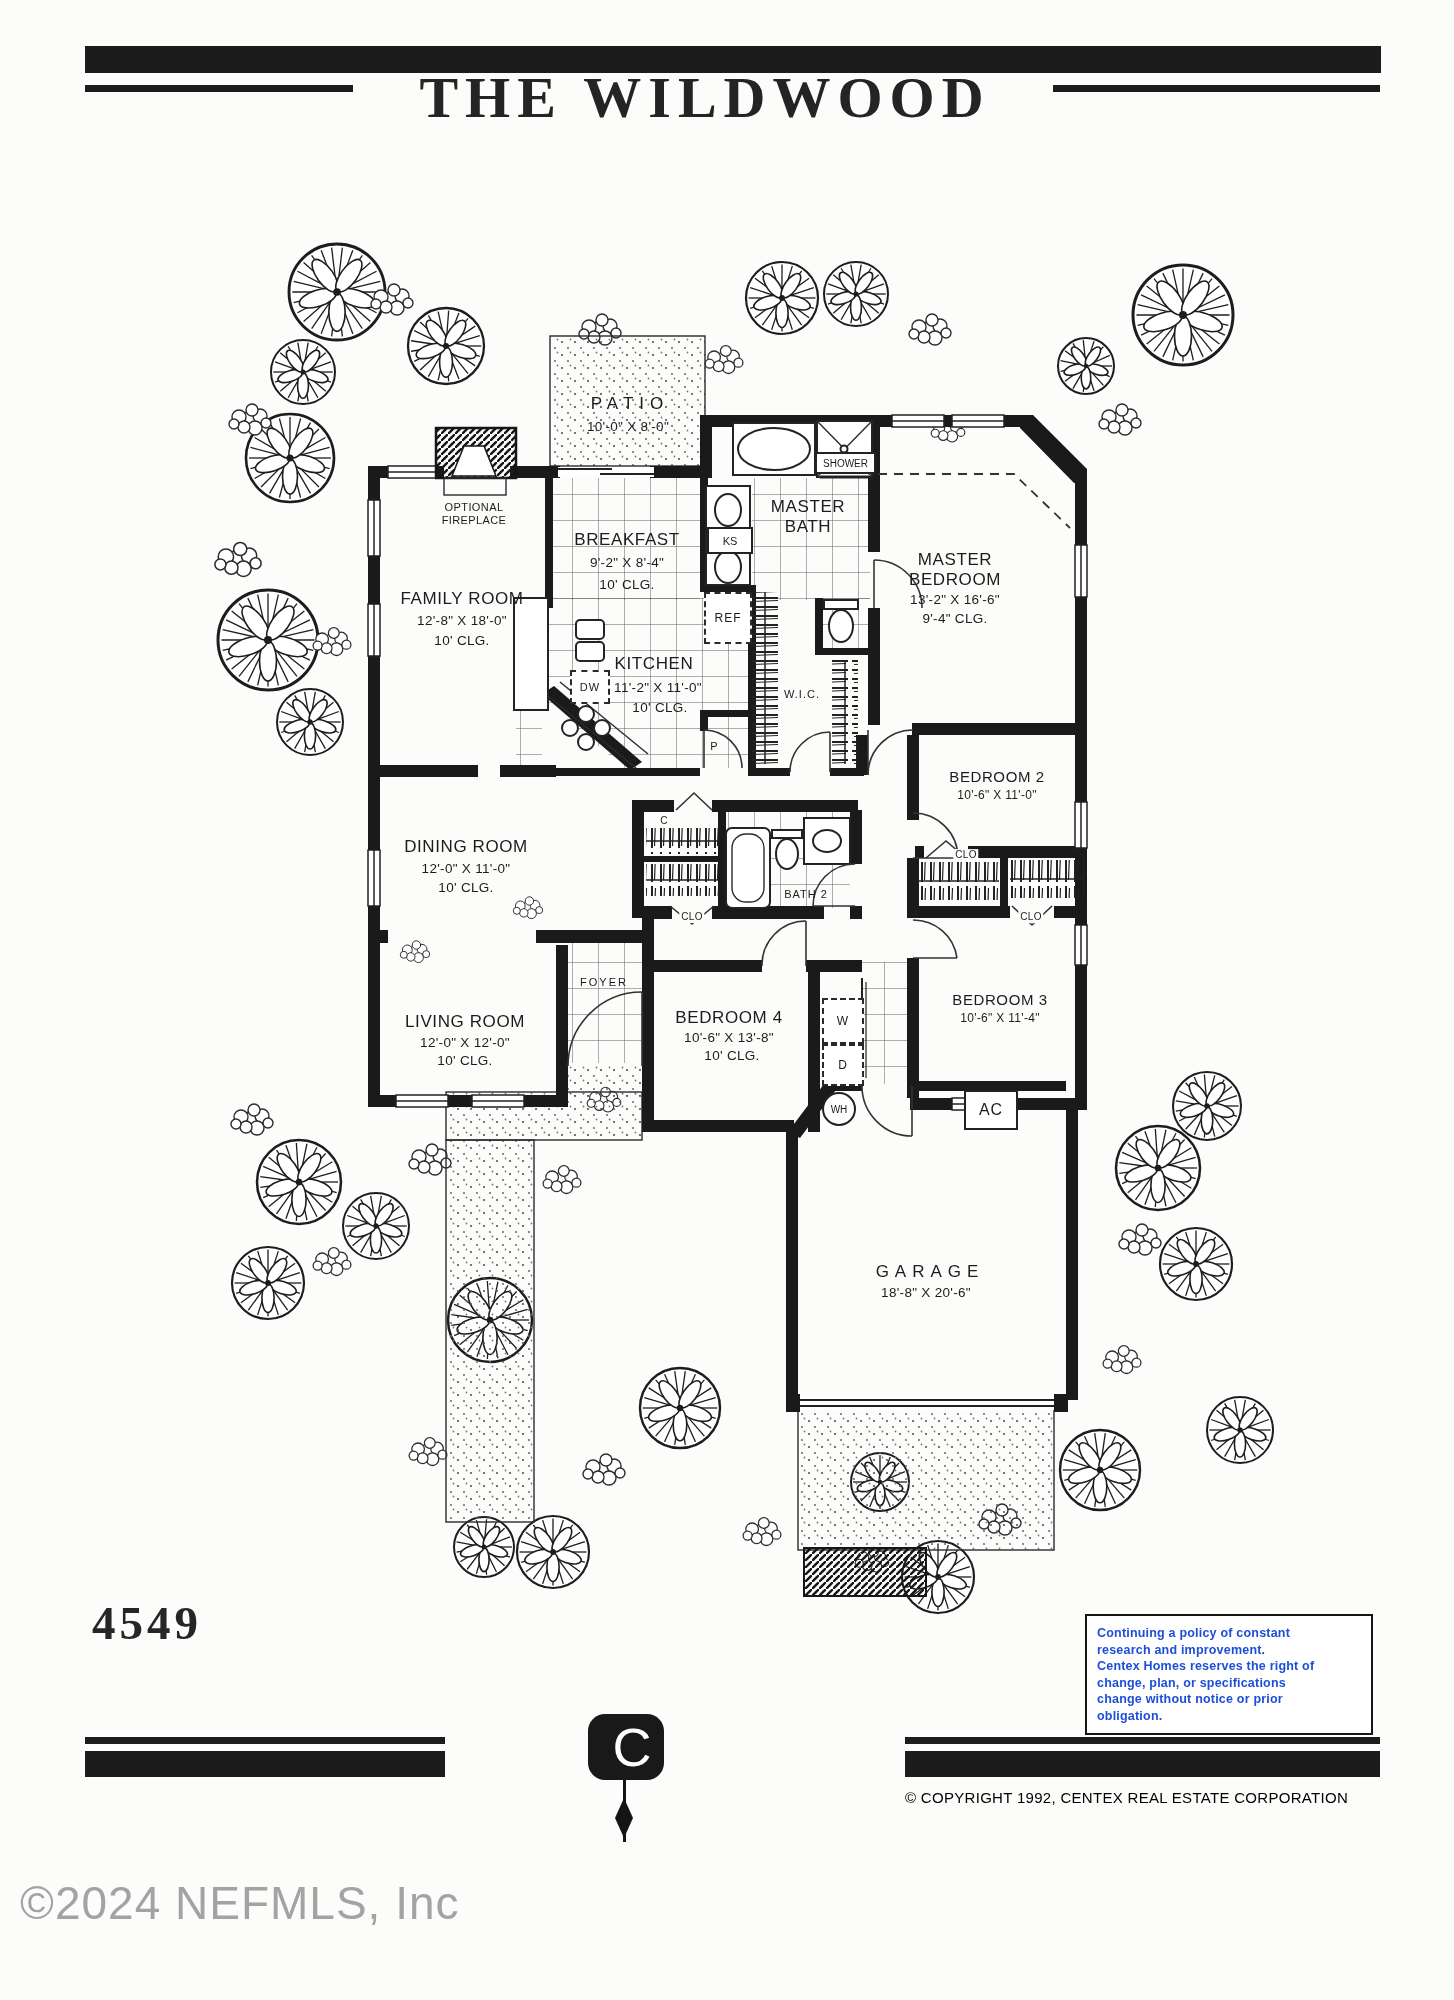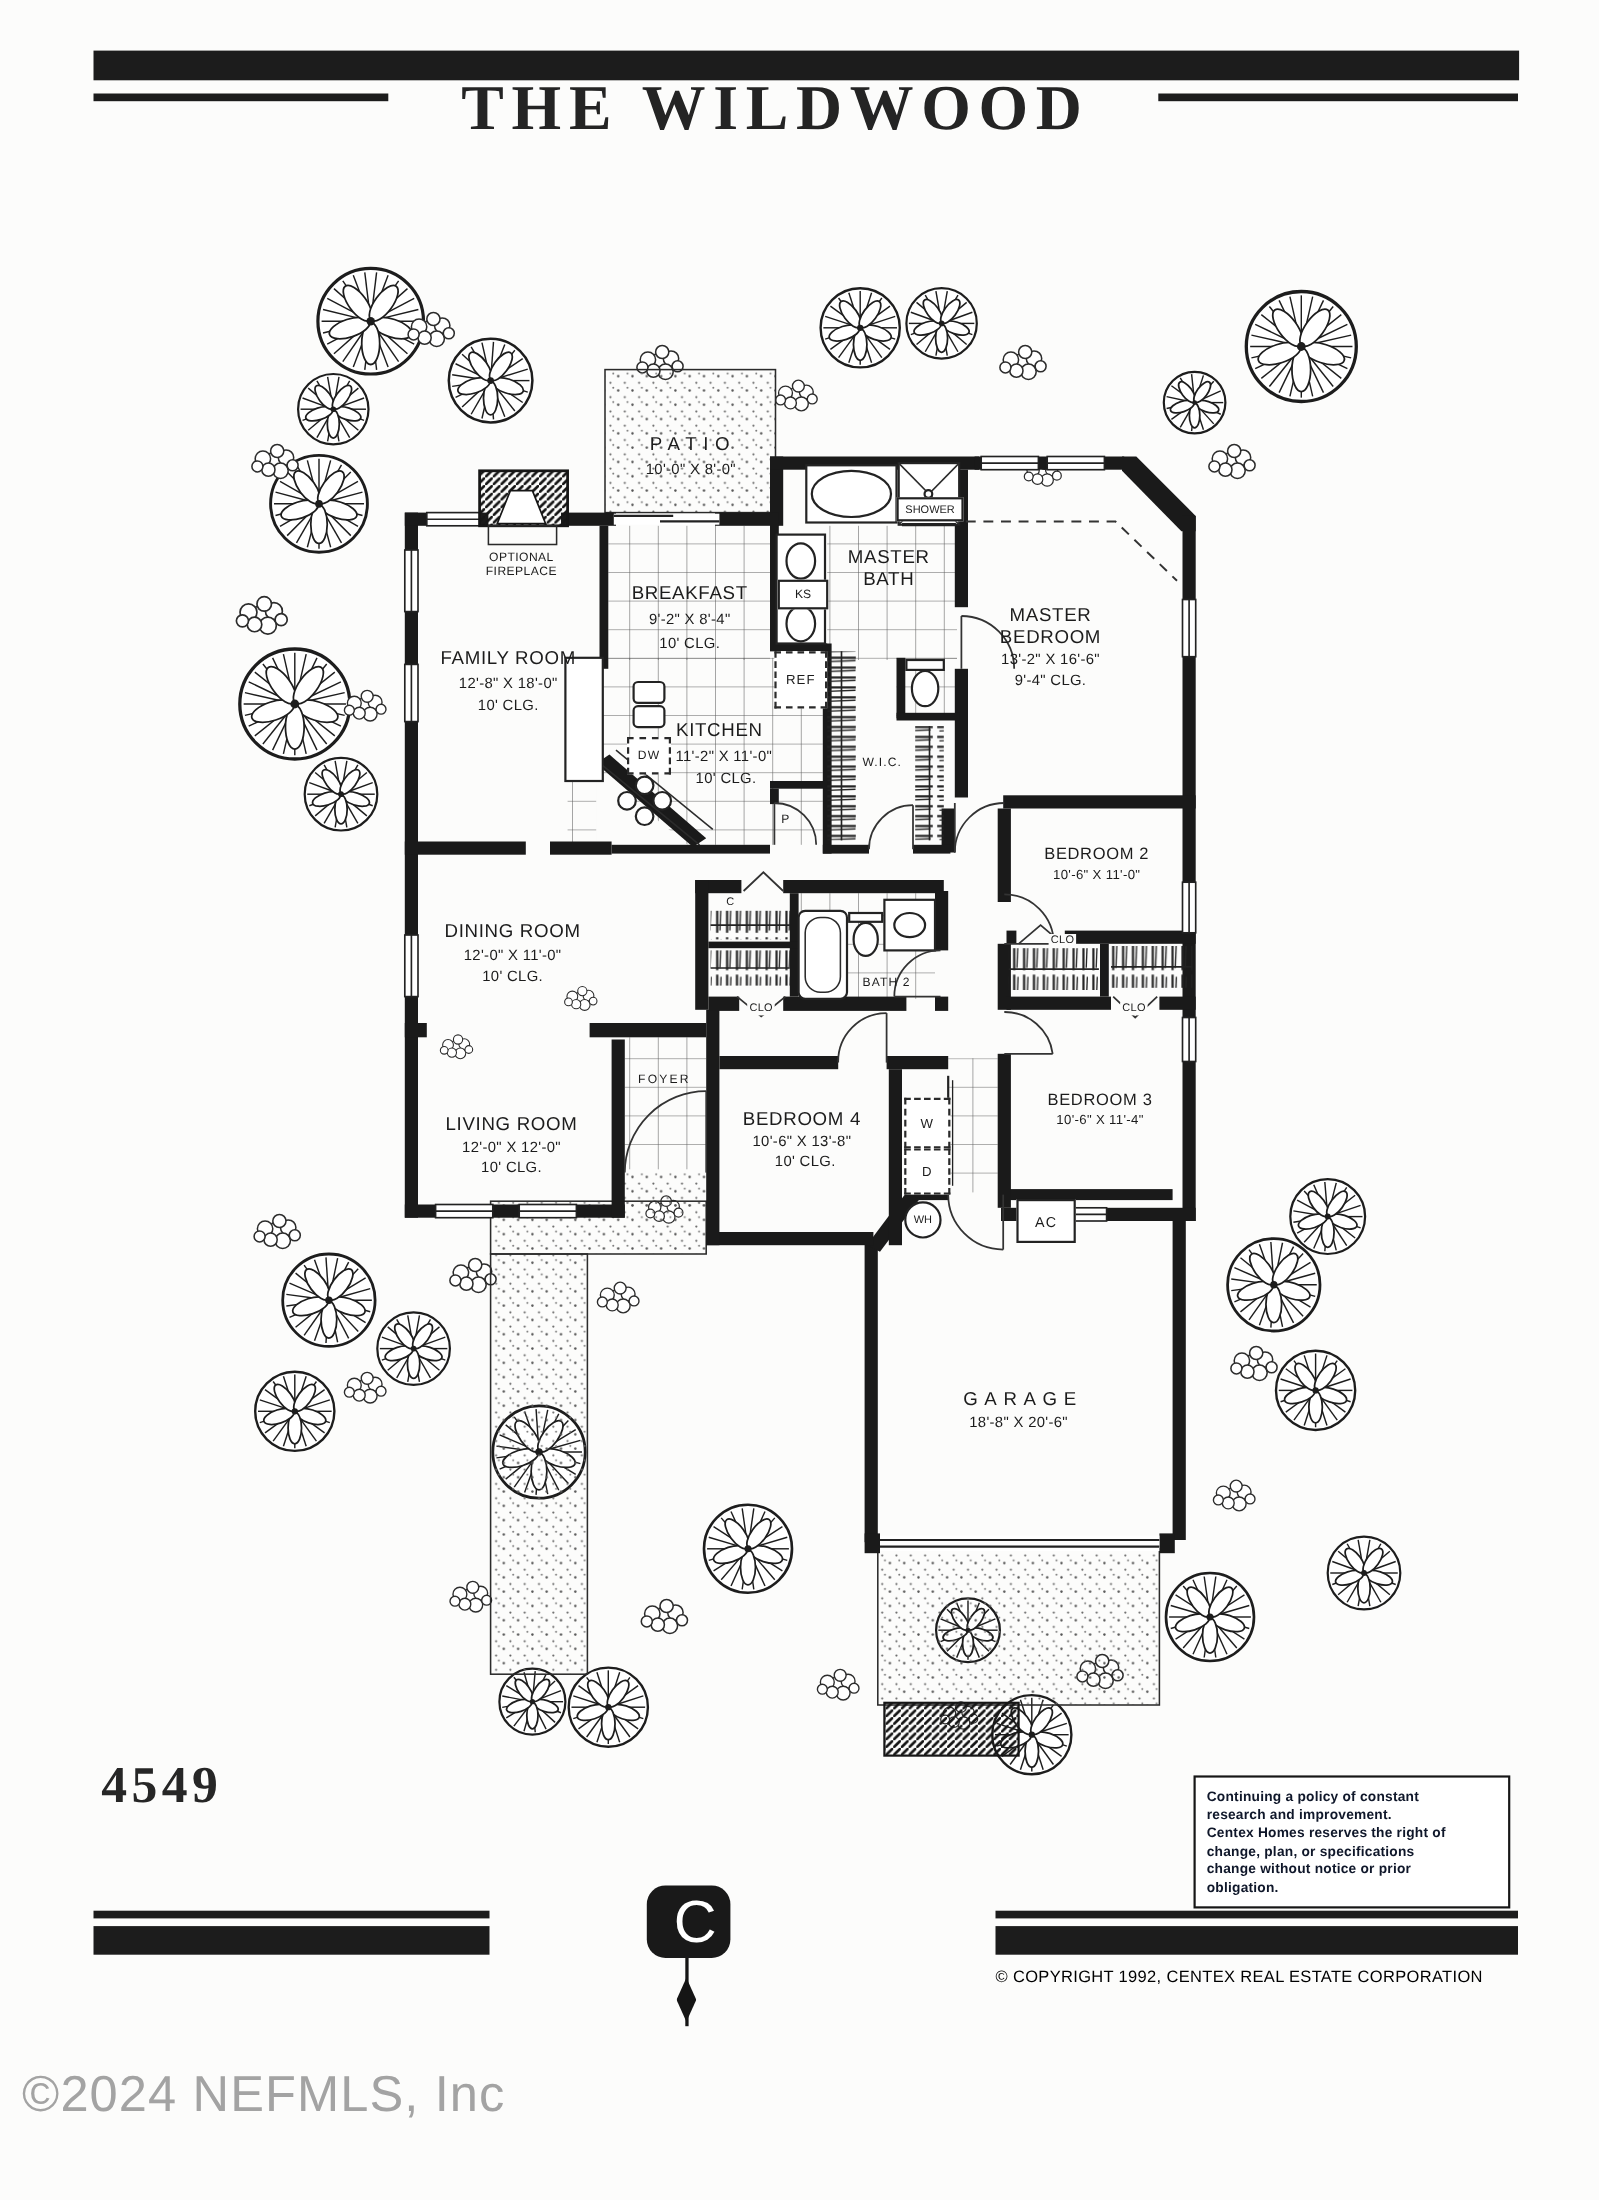--- a/index.html
+++ b/index.html
@@ -16,21 +16,21 @@
   .wide{letter-spacing:6px;}
   .wrap{white-space:normal;}
   .dashed-box{position:absolute;border:2px dashed #2a2a2a;background:#fff;display:flex;align-items:center;justify-content:center;
        font-size:12px;letter-spacing:1px;color:#1c1c1c;text-align:center;}
   .solid-box{position:absolute;border:2px solid #222;background:#fff;display:flex;align-items:center;justify-content:center;
        font-size:11px;color:#1c1c1c;}
   .round-box{border-radius:50%;}
   .plan-number{position:absolute;left:92px;top:1596px;font-family:"Liberation Serif",serif;font-weight:700;
        font-size:47px;letter-spacing:4px;color:#262626;}
   .disclaimer{position:absolute;left:1085px;top:1614px;width:264px;border:2px solid #161616;background:#fff;
-       padding:9px 10px;font-size:12.5px;font-weight:700;line-height:1.32;letter-spacing:.2px;color:#0f172a;}
+       padding:9px 10px;font-size:12.5px;font-weight:700;line-height:1.32;letter-spacing:.2px;color:#1d4ed8;}
   .disclaimer span{display:block;}
   .logo-box{position:absolute;left:588px;top:1714px;width:76px;height:66px;background:#191919;border-radius:17px;
        display:flex;align-items:center;justify-content:center;}
   .logo-c{color:#fff;font-size:54px;font-weight:400;line-height:1;transform:translateX(6px);}
   .logo-text{position:absolute;left:640px;top:1724px;font-size:43px;font-weight:400;letter-spacing:1px;color:#1c1c1c;}
   .logo-pin-line{position:absolute;left:623px;top:1780px;width:3px;height:62px;background:#151515;}
   .logo-pin-diamond{position:absolute;left:615px;top:1798px;width:18px;height:40px;background:#151515;
        clip-path:polygon(50% 0,100% 50%,50% 100%,0 50%);}
   .copyright{position:absolute;left:905px;top:1789px;font-size:15px;letter-spacing:.3px;color:#000000;}
   .watermark{position:absolute;left:20px;top:1876px;font-size:46px;color:#a3a3a3;letter-spacing:1px;font-weight:400;}
@@ -1327,21 +1327,21 @@
   <div class="dashed-box" style="left:570px;top:670px;width:36px;height:30px;font-size:11px;">DW</div>
   <div class="lbl sm" style="left:714px;top:746px;">P</div>
   <div class="lbl sm" style="left:802px;top:694px;letter-spacing:1px;">W.I.C.</div>
   <div class="lbl xs" style="left:664px;top:821px;">C</div>
   <div class="lbl xs" style="left:692px;top:917px;background:#fcfcfb;padding:0 2px;">CLO</div>
   <div class="lbl xs" style="left:966px;top:855px;background:#fcfcfb;padding:0 2px;">CLO</div>
   <div class="lbl xs" style="left:1031px;top:917px;background:#fcfcfb;padding:0 2px;">CLO</div>
   <div class="dashed-box" style="left:822px;top:998px;width:38px;height:42px;">W</div>
   <div class="dashed-box" style="left:822px;top:1044px;width:38px;height:38px;">D</div>
   <div class="solid-box round-box" style="left:822px;top:1092px;width:30px;height:30px;font-size:10px;">WH</div>
-  <div class="solid-box" style="left:924px;top:1090px;width:50px;height:36px;font-size:13px;letter-spacing:1px;">AC</div>
+  <div class="solid-box" style="left:964px;top:1090px;width:50px;height:36px;font-size:16px;letter-spacing:1px;">AC</div>
 
   <div class="plan-number">4549</div>
 
   <div class="disclaimer">
     <span>Continuing a policy of constant</span>
     <span>research and improvement.</span>
     <span>Centex Homes reserves the right of</span>
     <span>change, plan, or specifications</span>
     <span>change without notice or prior</span>
     <span>obligation.</span>

